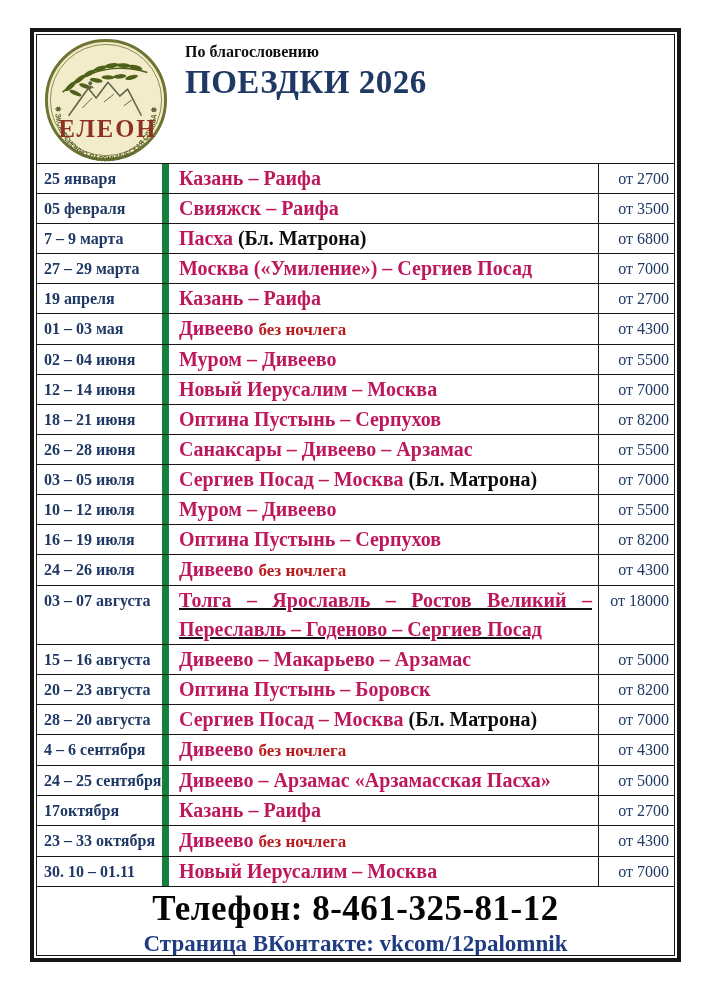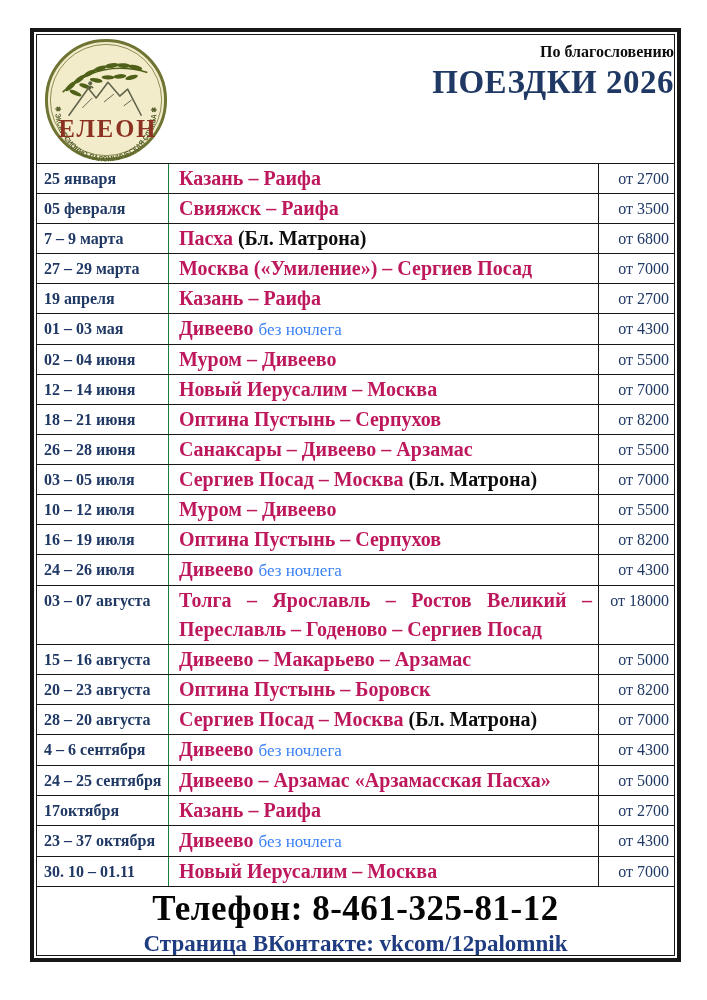--- a/index.html
+++ b/index.html
@@ -17,45 +17,45 @@
   }
   .frame-inner {
     position: absolute; inset: 2px;
     border: 1px solid #171717;
     display: flex; flex-direction: column;
     overflow: hidden;
   }
   
   .header { display: flex; height: 128px; flex: none; }
   .logo-wrap { width: 148px; flex: none; padding: 2px 0 0 6px; }
-  .header-text { flex: 1; text-align: right; padding-top: 7px; }
+  .header-text { flex: 1; text-align: left; padding-top: 7px; }
   .blessing { font-weight: bold; font-size: 16px; line-height: 20px; color: #0d0d0d; }
   .title { font-weight: bold; font-size: 33px; line-height: 41px; color: #1f3864; letter-spacing: 0.5px; }
   
   .table { border-top: 1px solid #171717; flex: none; }
   .row { display: flex; border-bottom: 1px solid #171717; min-height: 29px; }
   .row.tall { min-height: 59px; }
   .cell { line-height: 29px; }
   .cell.date {
-    width: 132px; flex: none; border-right: 1px solid #15803d;
+    width: 132px; flex: none; border-right: 7px solid #15803d;
     font-weight: bold; font-size: 16px; color: #1f3864;
     padding-left: 7px; white-space: nowrap; overflow: hidden;
   }
   .cell.dest {
     flex: 1; border-right: 1px solid #171717;
     padding: 0 6px 0 10px; font-size: 20px; font-weight: bold;
   }
-  .row.tall .cell.dest { text-align: justify; }
+  .row.tall .cell.dest { text-align: justify; text-decoration: underline; }
   .cell.price {
     width: 75px; flex: none; text-align: right; padding-right: 5px;
     font-size: 16px; color: #1f3864; white-space: nowrap;
   }
   .seg-red { color: #be185d; }
   .seg-black { color: #0d0d0d; }
-  .seg-plain { color: #3b82f6; font-weight: normal; font-size: 17px; }
+  .seg-plain { color: #b91c1c; font-weight: bold; font-size: 17px; }
   
   .footer { flex: 1; text-align: center; padding-top: 1px; }
   .phone { font-weight: bold; font-size: 35px; line-height: 42px; color: #050505; letter-spacing: 0.5px; }
   .vk { font-weight: bold; font-size: 23px; line-height: 27px; color: #1f3c80; }
   
   .ring-text { fill: #55602a; font-weight: bold; font-size: 7.9px; letter-spacing: 0.2px; font-family: "Liberation Sans", sans-serif; }
   .eleon-name { fill: #8c3222; font-weight: bold; font-size: 25px; letter-spacing: 2px; font-family: "Liberation Serif", serif; }
 </style>
 </head>
 <body>
@@ -207,21 +207,21 @@
           <div class="cell date">24 – 25 сентября</div>
           <div class="cell dest"><span class="seg-red">Дивеево – Арзамас «Арзамасская Пасха»</span></div>
           <div class="cell price">от 5000</div>
         </div>
         <div class="row">
           <div class="cell date">17октября</div>
           <div class="cell dest"><span class="seg-red">Казань – Раифа</span></div>
           <div class="cell price">от 2700</div>
         </div>
         <div class="row">
-          <div class="cell date">23 – 37 октября</div>
+          <div class="cell date">23 – 33 октября</div>
           <div class="cell dest"><span class="seg-red">Дивеево </span><span class="seg-plain">без ночлега</span></div>
           <div class="cell price">от 4300</div>
         </div>
         <div class="row">
           <div class="cell date">30. 10 – 01.11</div>
           <div class="cell dest"><span class="seg-red">Новый Иерусалим – Москва</span></div>
           <div class="cell price">от 7000</div>
         </div>
       </div>
 

